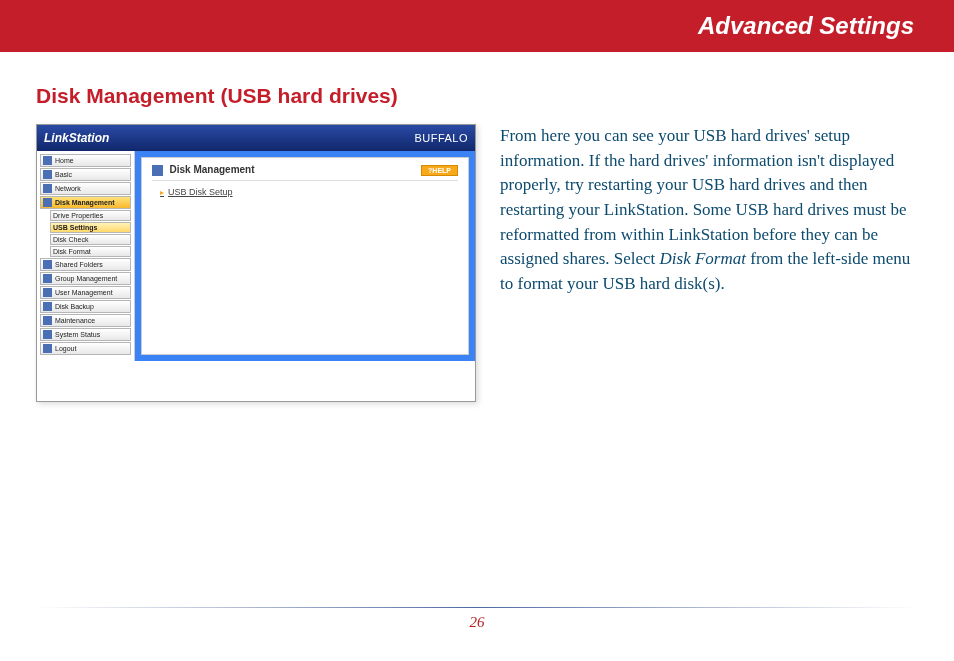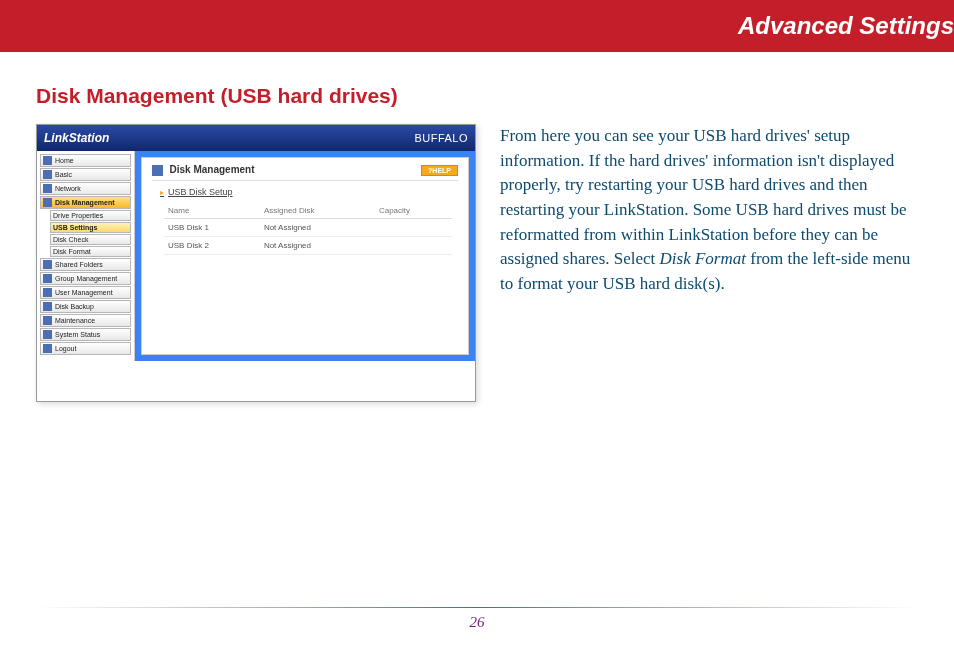--- a/index.html
+++ b/index.html
@@ -9,20 +9,21 @@
     font-family: Georgia, 'Times New Roman', serif;
     background: #fff;
     position: relative;
   }
   .header-bar {
     background: #c41e2a;
     height: 52px;
     display: flex;
     align-items: center;
     justify-content: flex-end;
+    padding-right: 40px;
   }
   .header-bar h1 {
     color: #fff;
     font-style: italic;
     font-weight: bold;
     font-size: 24px;
     font-family: 'Century Gothic', 'Avant Garde', sans-serif;
   }
   .content {
     padding: 24px 36px 0 36px;
@@ -176,21 +177,21 @@
     right: 36px;
   }
   .footer-line {
     height: 1px;
     background: linear-gradient(to right, rgba(0,0,0,0), #9aa7c7 30%, #4d6aa3 50%, #9aa7c7 70%, rgba(0,0,0,0));
     margin-bottom: 6px;
   }
   .footer-num {
     text-align: center;
     font-style: italic;
-    color: #701a75;
+    color: #b91c1c;
     font-size: 15px;
   }
 </style>
 </head>
 <body>
 
 <div class="header-bar">
   <h1>Advanced Settings</h1>
 </div>
 
@@ -265,41 +266,20 @@
           </div>
         <div class="main">
           <div class="main-head">
             <span>
               <span class="dm-icon"></span>
               <span class="dm-title">Disk Management</span>
             </span>
             <span class="help-btn">?HELP</span>
           </div>
           <div class="sub-title">USB Disk Setup</div>
-          <table class="disk-table">
-            <thead>
-                <tr id="thead-row">
-                  <th>Name</th>
-                  <th>Assigned Disk</th>
-                  <th>Capacity</th>
-                </tr>
-              </thead>
-            <tbody id="tbody">
-                <tr>
-                  <td>USB Disk 1</td>
-                  <td>Not Assigned</td>
-                  <td></td>
-                </tr>
-                <tr>
-                  <td>USB Disk 2</td>
-                  <td>Not Assigned</td>
-                  <td></td>
-                </tr>
-              </tbody>
-          </table>
         </div>
       </div>
     </div>
 
     <div class="desc">
       <span>From here you can see your USB hard drives' setup information.  If the hard drives' information isn't displayed properly, try restarting your USB hard drives and then restarting your LinkStation.  Some USB hard drives must be reformatted from within LinkStation before they can be assigned shares.  Select </span><em>Disk Format</em><span> from the left-side menu to format your USB hard disk(s).</span>
     </div>
 
   </div>
 </div>

